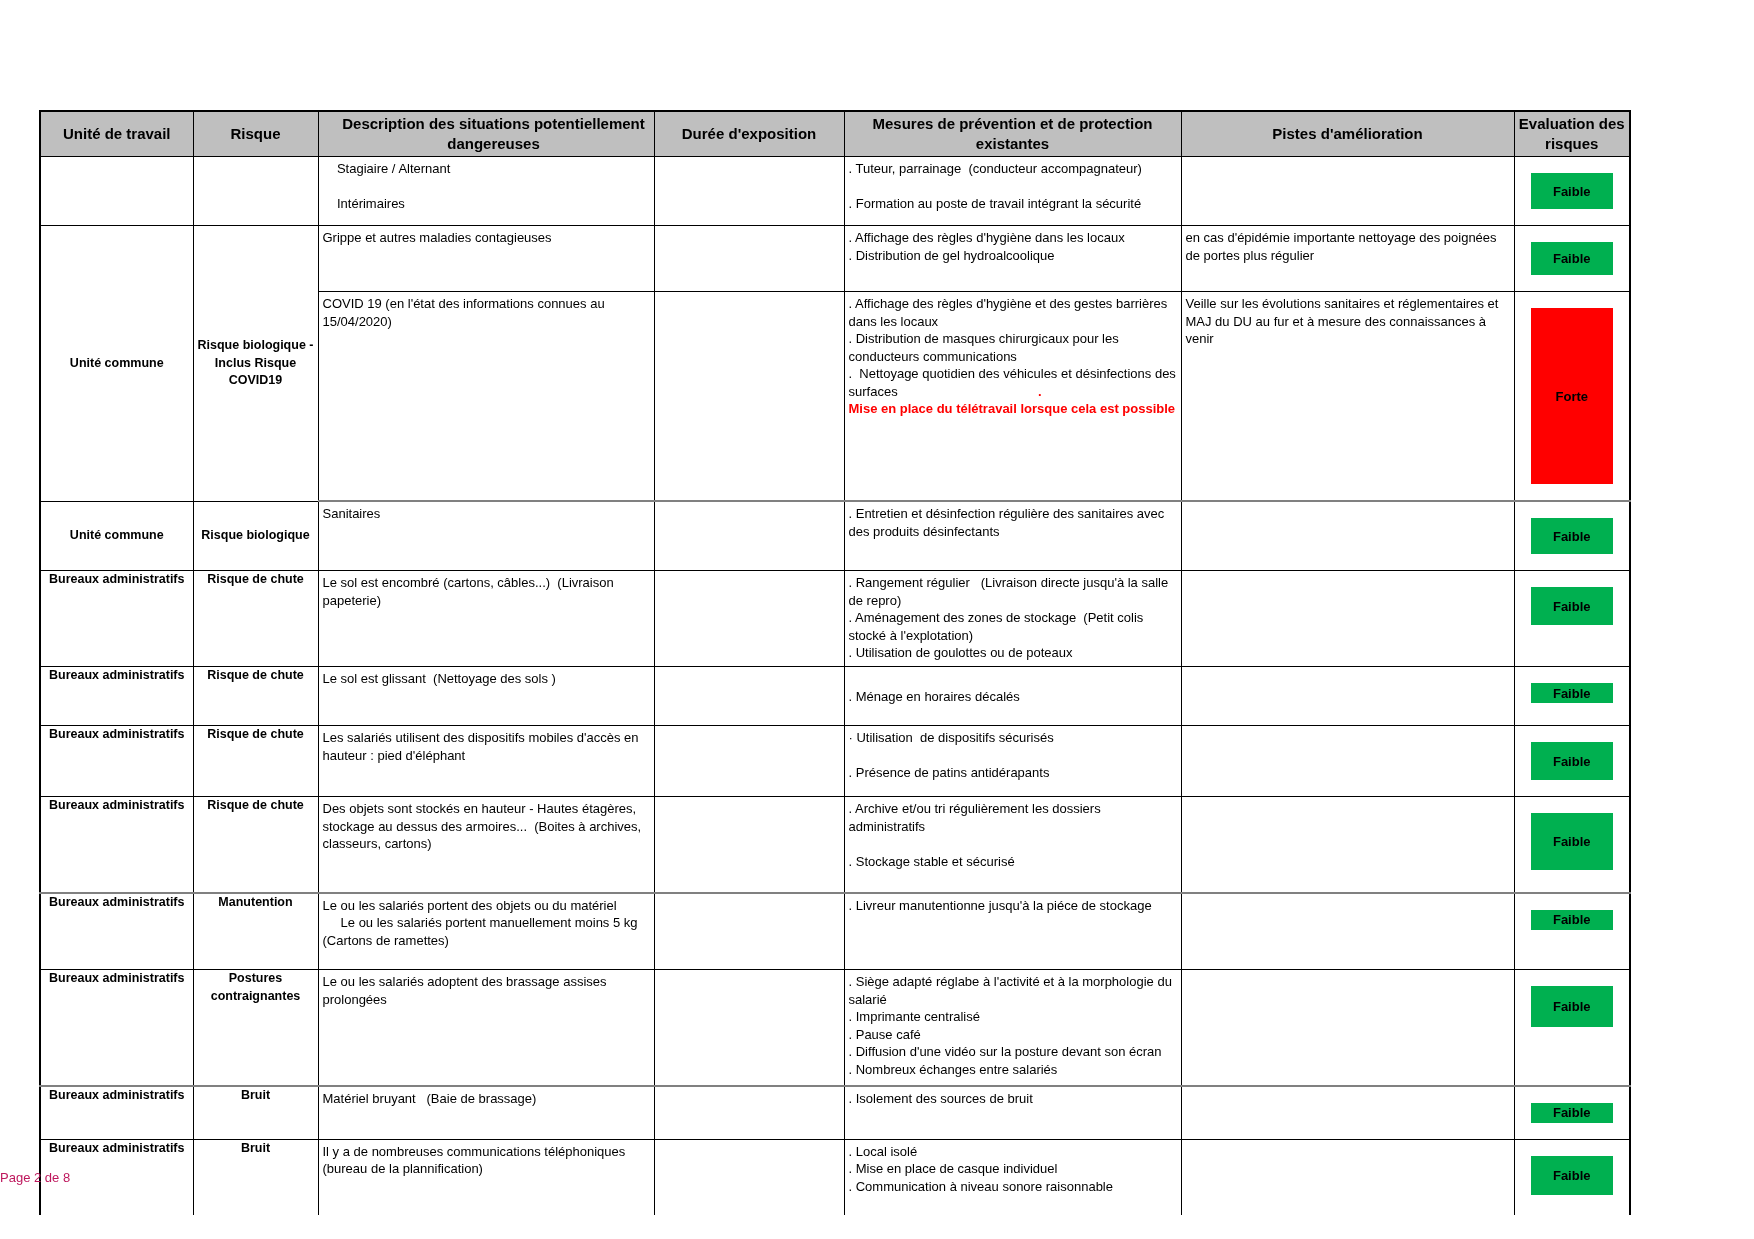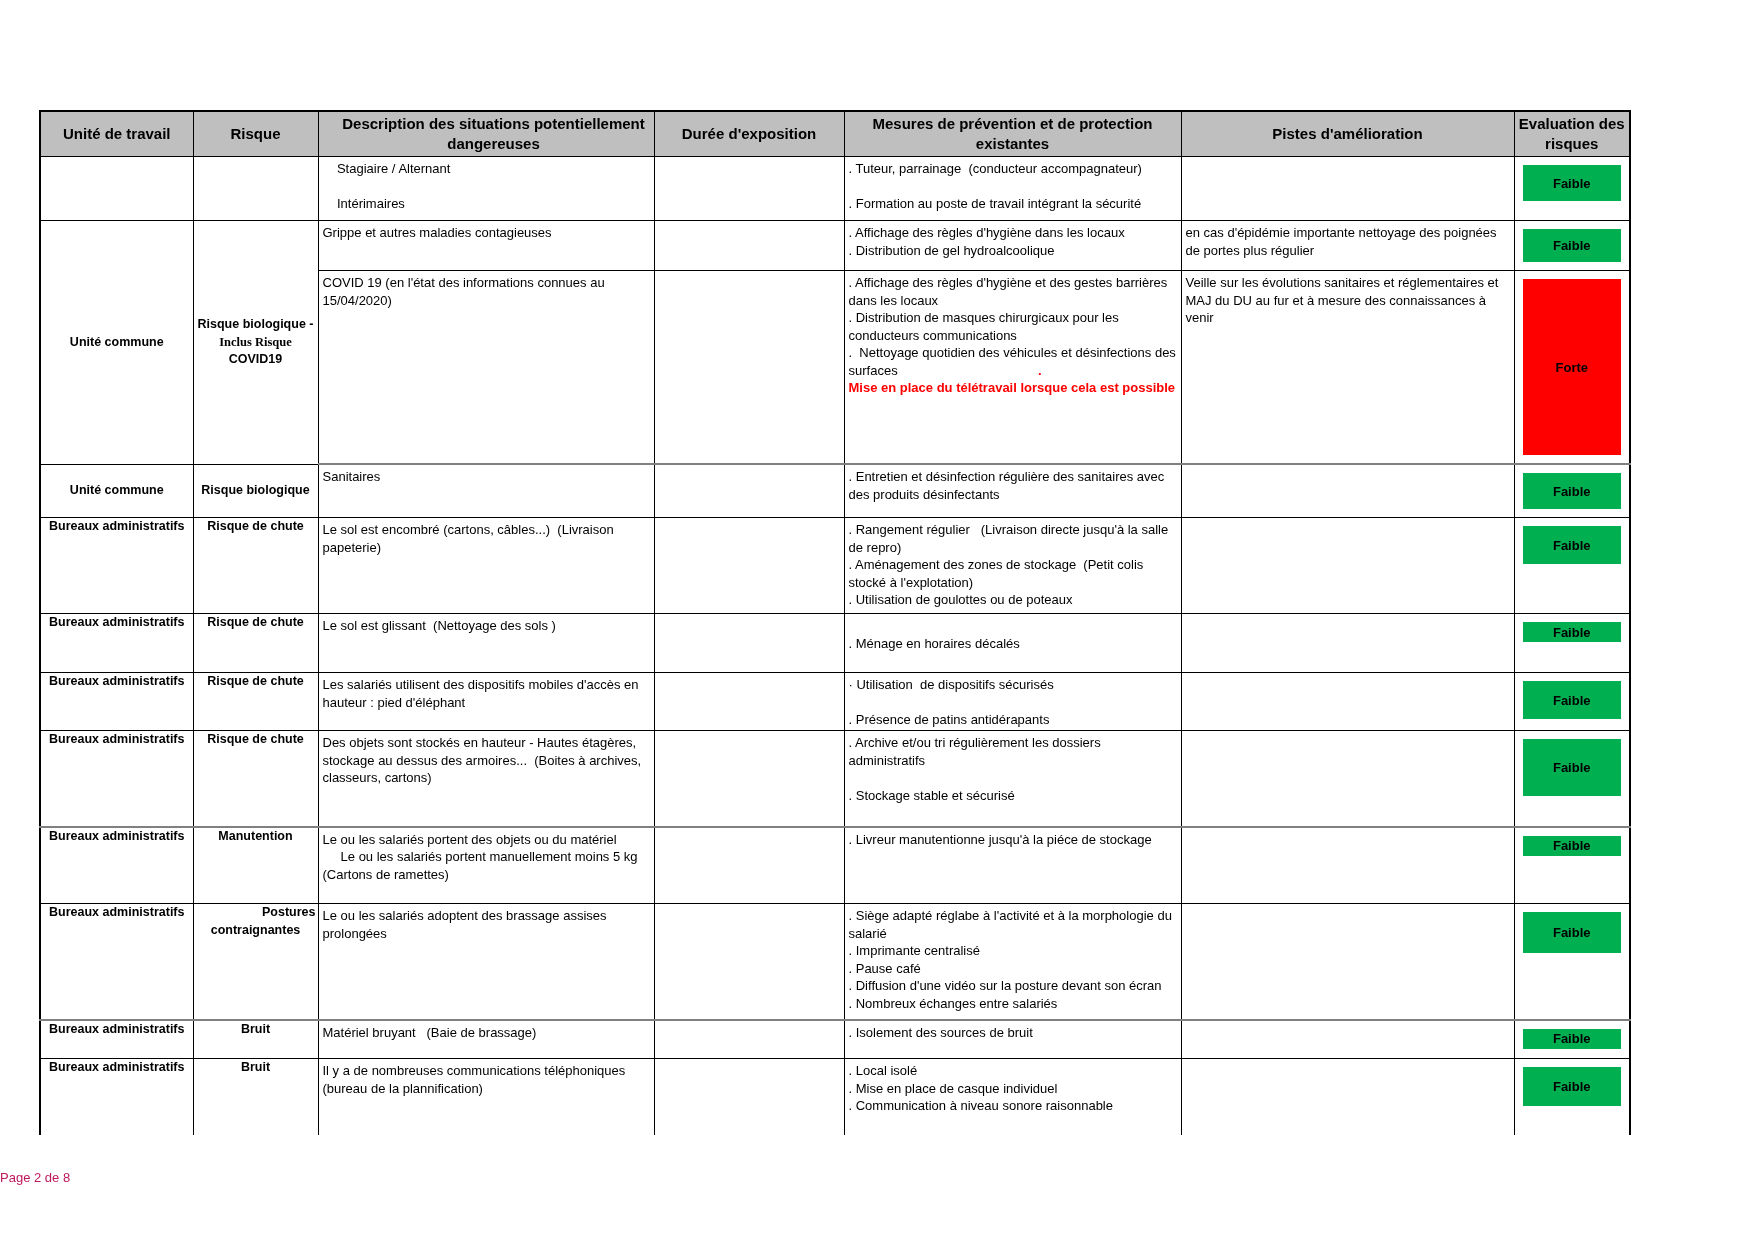--- a/index.html
+++ b/index.html
@@ -19,21 +19,21 @@
     text-align:center; vertical-align:middle; padding:2px;
   }
   td { vertical-align:top; padding:0; overflow:hidden; }
   td.label { font-weight:bold; font-size:12.5px; line-height:17px; text-align:center; padding:0 2px; }
   td.label.v-mid { vertical-align:middle; }
   td.label.v-top { vertical-align:top; padding-top:0; }
   .lines { padding:3px 4px 0 4px; font-size:13px; }
   .line { line-height:17.5px; min-height:17.5px; white-space:pre-wrap; position:relative; }
   .line.bold { font-weight:bold; }
   .reddot { position:absolute; right:135px; bottom:0; font-weight:bold; }
-  td.eval { padding:8px; }
+  td.eval { padding:16px; }
   .band {
     display:flex; align-items:center; justify-content:center;
     font-weight:bold; font-size:13px; color:#000;
   }
   tr.gray-bottom td { border-bottom:2px solid #808080; }
   tbody tr.last td { border-bottom:none; }
   .footer {
     position:absolute; top:1170px; left:0; width:100%;
     text-align:left; font-size:13px; color:#be185d;
   }
@@ -92,21 +92,21 @@
           <td class="eval">
             <div class="band" style="height: 36px; background: rgb(0, 176, 80);">Faible</div>
           </td>
         </tr>
         <tr style="height: 42px;">
           <td class="label v-mid" rowspan="2">
             <div class="line" style="min-height: 17px;">Unité commune</div>
           </td>
           <td class="label v-mid" rowspan="2">
             <div class="line" style="min-height: 17px;">Risque biologique -</div>
-            <div class="line" style="min-height: 17px; font-family: Liberation Serif, serif;">Inclus Risque</div>
+            <div class="line" style="min-height: 17px;">Inclus Risque</div>
             <div class="line" style="min-height: 17px;">COVID19</div>
           </td>
           <td>
             <div class="lines">
               <div class="line">Grippe et autres maladies contagieuses</div>
             </div>
           </td>
           <td></td>
           <td>
             <div class="lines">
@@ -304,21 +304,21 @@
           </td>
           <td class="eval">
             <div class="band" style="height: 20px; background: rgb(0, 176, 80);">Faible</div>
           </td>
         </tr>
         <tr class="gray-bottom" style="height: 116px;">
           <td class="label v-top">
             <div class="line" style="min-height: 17px;">Bureaux administratifs</div>
           </td>
           <td class="label v-top">
-            <div class="line" style="min-height: 17px; text-align: right;">Postures</div>
+            <div class="line" style="min-height: 17px;">Postures</div>
             <div class="line" style="min-height: 17px;">contraignantes</div>
           </td>
           <td>
             <div class="lines">
               <div class="line">Le ou les salariés adoptent des brassage assises prolongées</div>
             </div>
           </td>
           <td></td>
           <td>
             <div class="lines">

